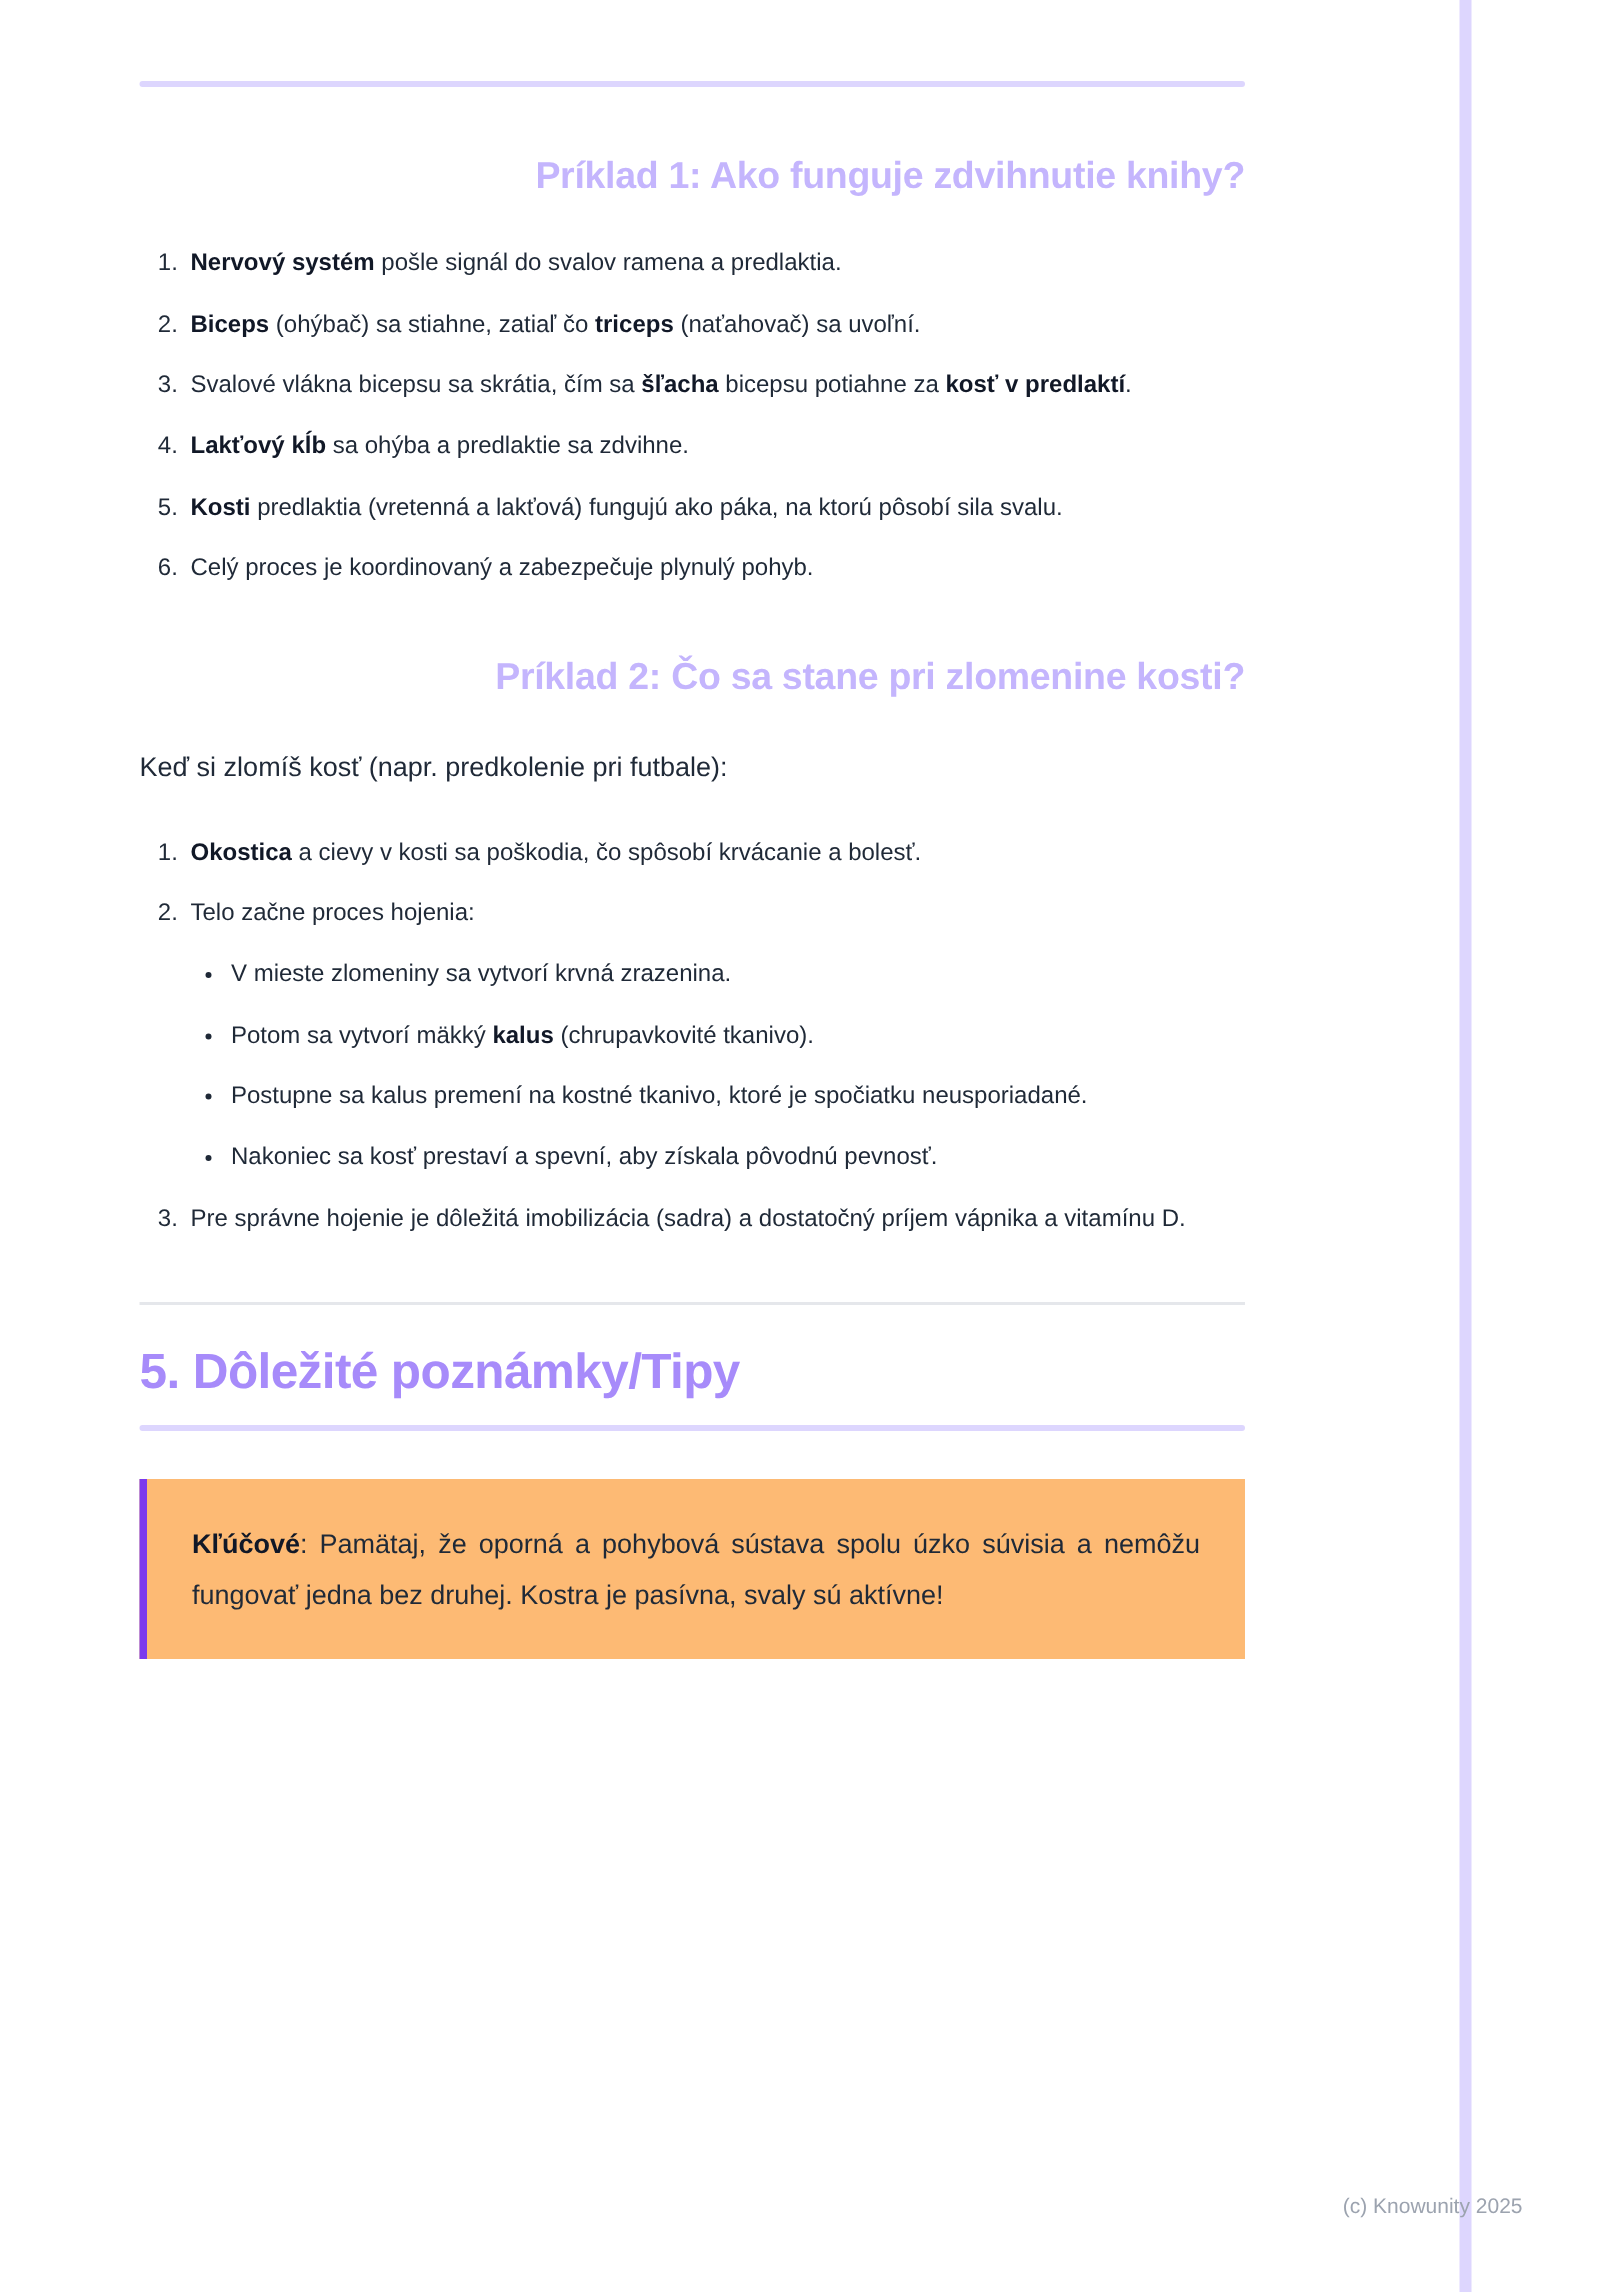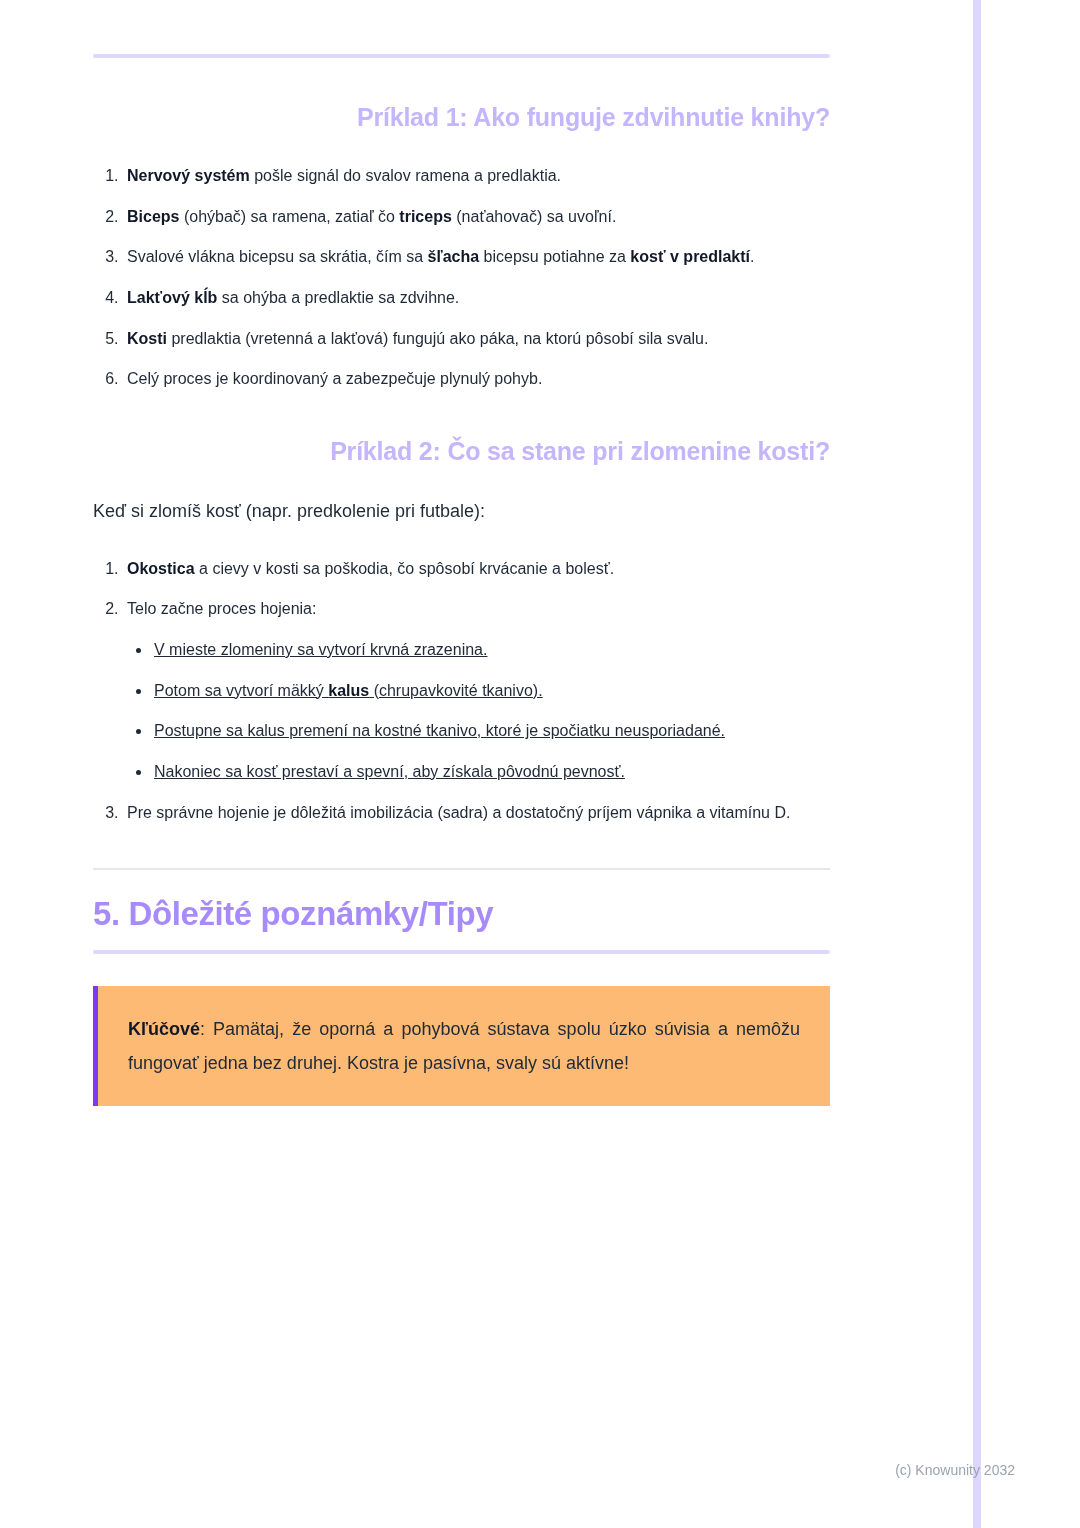--- a/index.html
+++ b/index.html
@@ -71,21 +71,21 @@
     line-height: 1.6;
   }
   ol.steps > li { margin-bottom: 15px; padding-left: 4px; }
   ol.steps > li:last-child { margin-bottom: 0; }
 
   ul.sub-list {
     margin: 15px 0 0 0;
     padding-left: 25px;
     list-style: disc;
   }
-  ul.sub-list > li { margin-bottom: 15px; padding-left: 2px; text-decoration: underline; }
+  ul.sub-list > li { margin-bottom: 15px; padding-left: 2px; }
   ul.sub-list > li:last-child { margin-bottom: 16px; }
 
   b.term { font-weight: 700; color: #111827; }
 
   .divider {
     margin-top: 42px;
     height: 2px;
     width: 737px;
     background: #e5e7eb;
   }
@@ -126,21 +126,21 @@
   <div class="content">
     <div class="inner">
 
       <div class="title-rule"></div>
 
       <h3 class="example-title">Príklad 1: Ako funguje zdvihnutie knihy?</h3>
 
 
       <ol class="steps">
         <li><b class="term">Nervový systém</b><span> pošle signál do svalov ramena a predlaktia.</span></li>
-        <li><b class="term">Biceps</b><span> (ohýbač) sa ramena, zatiaľ čo </span><b class="term">triceps</b><span> (naťahovač) sa uvoľní.</span></li>
+        <li><b class="term">Biceps</b><span> (ohýbač) sa stiahne, zatiaľ čo </span><b class="term">triceps</b><span> (naťahovač) sa uvoľní.</span></li>
         <li><span>Svalové vlákna bicepsu sa skrátia, čím sa </span><b class="term">šľacha</b><span> bicepsu potiahne za </span><b class="term">kosť v predlaktí</b><span>.</span></li>
         <li><b class="term">Lakťový kĺb</b><span> sa ohýba a predlaktie sa zdvihne.</span></li>
         <li><b class="term">Kosti</b><span> predlaktia (vretenná a lakťová) fungujú ako páka, na ktorú pôsobí sila svalu.</span></li>
         <li><span>Celý proces je koordinovaný a zabezpečuje plynulý pohyb.</span></li>
       </ol>
 
       <h3 class="example-title">Príklad 2: Čo sa stane pri zlomenine kosti?</h3>
 
       <p class="body-text">Keď si zlomíš kosť (napr. predkolenie pri futbale):</p>
 
@@ -163,15 +163,15 @@
       <h2 class="section-title second">5. Dôležité poznámky/Tipy</h2>
       <div class="title-rule"></div>
 
       <div class="callout">
         <p><b class="term">Kľúčové</b><span>: Pamätaj, že oporná a pohybová sústava spolu úzko súvisia a nemôžu fungovať jedna bez druhej. Kostra je pasívna, svaly sú aktívne!</span></p>
       </div>
 
     </div>
   </div>
 
-  <div class="footer">(c) Knowunity 2032</div>
+  <div class="footer">(c) Knowunity 2025</div>
 
 </div>
 
 </body></html>

